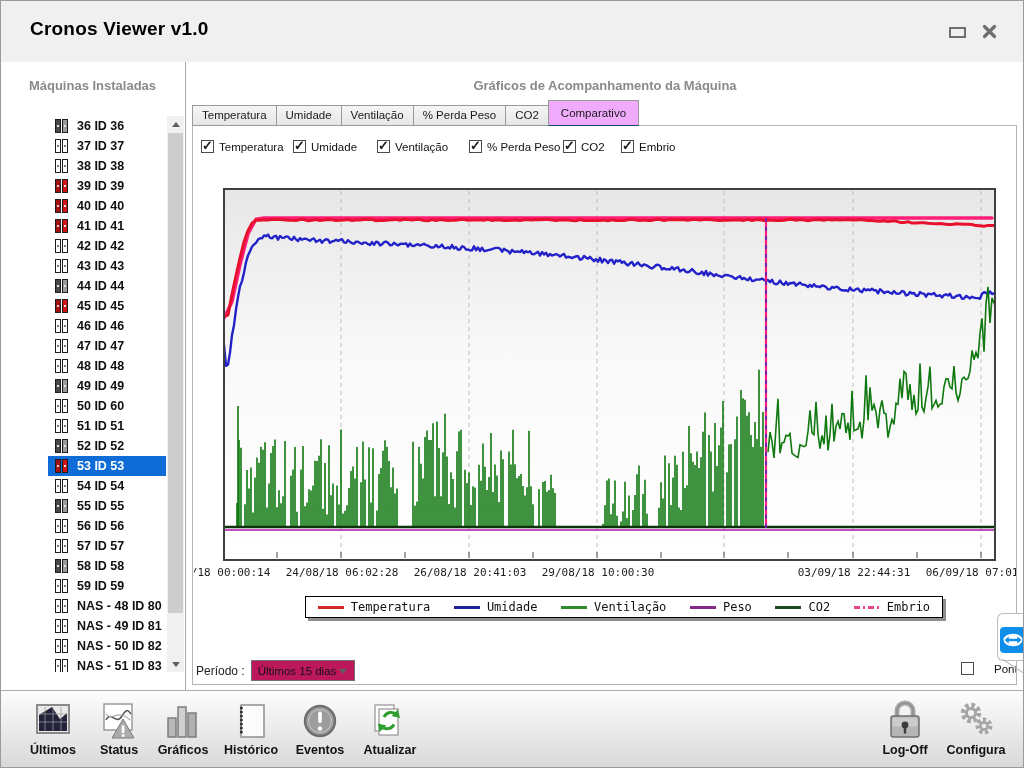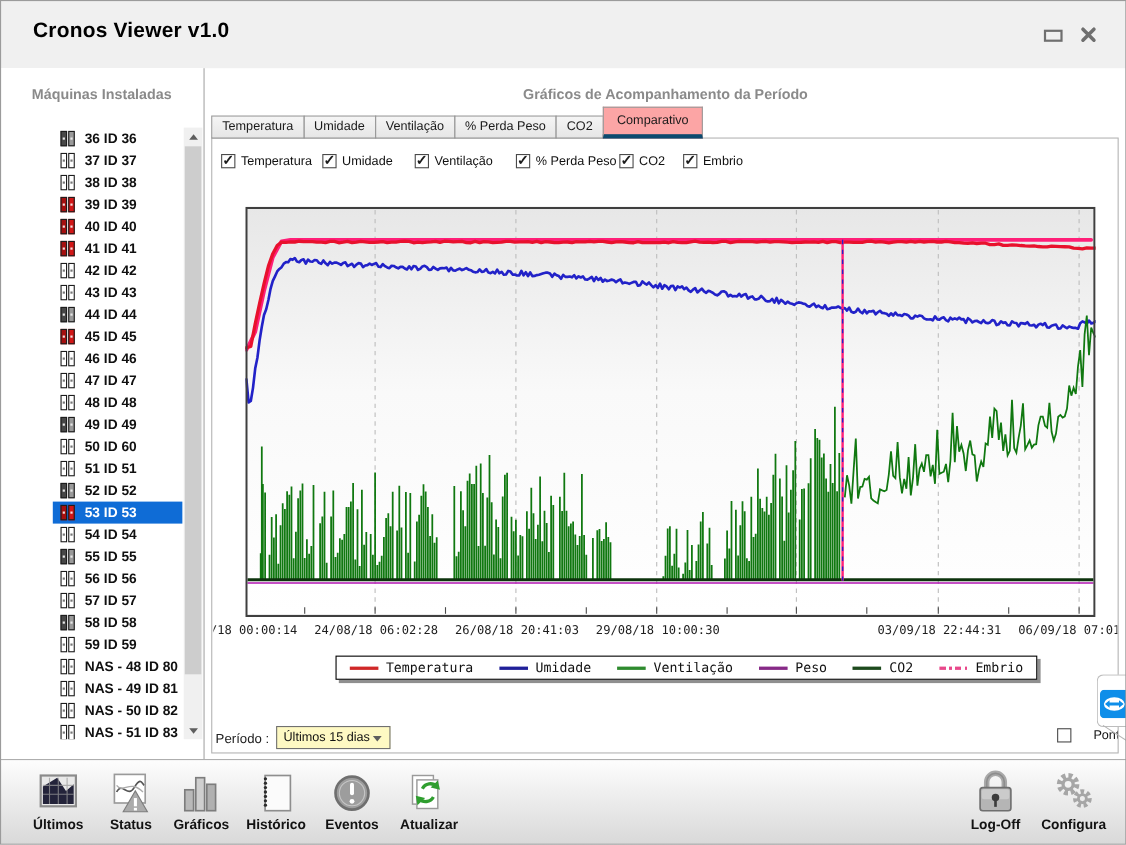--- a/index.html
+++ b/index.html
@@ -31,37 +31,37 @@
   .sb-btn{position:absolute;left:0;width:17px;height:16px;display:flex;align-items:center;justify-content:center;cursor:pointer;}
   .sb-btn.up{top:0;} .sb-btn.down{bottom:0;}
   .tri-up{width:0;height:0;border-left:4px solid transparent;border-right:4px solid transparent;border-bottom:5px solid #5e5e5e;}
   .tri-down{width:0;height:0;border-left:4px solid transparent;border-right:4px solid transparent;border-top:5px solid #5e5e5e;}
   .sb-thumb{position:absolute;left:1px;top:17px;width:15px;height:480px;background:#cdcdcd;cursor:pointer;}
   
   .main-header{position:absolute;left:186px;top:78px;width:838px;text-align:center;color:#8a8a8a;font-weight:bold;font-size:13px;}
   .tabs{position:absolute;left:192px;top:100px;height:26px;display:flex;align-items:flex-end;z-index:3;}
   .tab{height:19px;line-height:19px;padding:0 9px;background:linear-gradient(#f5f5f5,#e6e6e6);
        border:1px solid #9a9a9a;margin-right:-1px;font-size:11.5px;color:#1a1a1a;cursor:pointer;}
-  .tab.active{height:24px;line-height:24px;background:#fca5a5;border-bottom:4px solid #0c4a6e;padding:0 12px;position:relative;z-index:4;}
+  .tab.active{height:24px;line-height:24px;background:#f0abfc;border-bottom:1px solid #0c4a6e;padding:0 12px;position:relative;z-index:4;}
   .panel{position:absolute;left:192px;top:125px;width:825px;height:560px;background:#fff;border:1px solid #b4b4b4;box-sizing:border-box;overflow:hidden;z-index:2;}
   .cb-row{position:absolute;left:0;top:14px;width:820px;height:18px;}
   .cbitem{position:absolute;top:0;display:flex;align-items:center;gap:5px;font-size:11.5px;color:#111;cursor:pointer;}
   .cbox{width:13px;height:13px;border:1px solid #4a4a4a;background:#fff;position:relative;flex:0 0 auto;box-sizing:border-box;}
   .cbox.checked::after{content:"\2713";position:absolute;left:0px;top:-3px;font-size:13px;font-weight:bold;color:#1c1c1c;}
   #chart{position:absolute;left:30px;top:62px;}
   .xlabels{position:absolute;left:1px;top:440px;width:822px;height:16px;overflow:hidden;
            font-family:"DejaVu Sans Mono",monospace;font-size:11px;color:#1d1d1d;}
   .xlab{position:absolute;top:0;transform:translateX(-50%);white-space:nowrap;}
   .legend{position:absolute;left:112px;top:470px;width:636px;height:20px;background:#fff;border:1px solid #000;
           box-shadow:3px 3px 0 #8f8f8f;display:flex;align-items:center;justify-content:space-around;
           font-family:"DejaVu Sans Mono",monospace;font-size:12px;color:#111;}
   .litem{display:flex;align-items:center;gap:7px;}
   .lsample{width:26px;height:3px;}
   .period-row{position:absolute;left:3px;top:534px;display:flex;align-items:center;gap:6px;font-size:12px;color:#222;}
-  .dropdown{width:104px;height:21px;background:#fef9c3;border:1px solid #707070;display:flex;align-items:center;
+  .dropdown{width:104px;height:21px;background:#be185d;border:1px solid #707070;display:flex;align-items:center;
             padding-left:6px;box-sizing:border-box;font-size:11.5px;color:#111;position:relative;cursor:pointer;}
   .dd-arrow{position:absolute;right:7px;top:8px;width:0;height:0;border-left:4px solid transparent;border-right:4px solid transparent;border-top:5px solid #5e5e5e;}
   .pontos{position:absolute;left:768px;top:536px;display:flex;align-items:center;gap:20px;font-size:11.5px;color:#111;cursor:pointer;}
   
   .tv-back{position:absolute;left:997px;top:613px;width:27px;height:46px;background:#fff;border:1px solid #bdbdbd;border-right:none;border-radius:6px 0 0 6px;z-index:5;}
   .tv-icon{position:absolute;left:1000px;top:627px;width:26px;height:26px;z-index:6;cursor:pointer;}
   .tv-diag{position:absolute;left:1003px;top:659px;width:27px;height:1px;background:#b3b3b3;transform:rotate(33deg);transform-origin:left top;z-index:5;}
   
   .toolbar{position:absolute;left:0;top:690px;width:1024px;height:78px;background:linear-gradient(#fdfdfd,#d8d8d8);border-top:1px solid #aeaeae;}
   .tbtn{position:absolute;top:4px;width:66px;height:70px;text-align:center;cursor:pointer;}
@@ -289,21 +289,21 @@
     <div class="sb-btn up">
         <div class="tri-up"></div>
       </div>
     <div class="sb-thumb"></div>
     <div class="sb-btn down">
         <div class="tri-down"></div>
       </div>
   </div>
 </div>
 
-<div class="main-header">Gráficos de Acompanhamento da Período</div>
+<div class="main-header">Gráficos de Acompanhamento da Máquina</div>
 <div class="tabs" id="tabs">
     <div class="tab">Temperatura</div>
     <div class="tab">Umidade</div>
     <div class="tab">Ventilação</div>
     <div class="tab">% Perda Peso</div>
     <div class="tab">CO2</div>
     <div class="tab active">Comparativo</div>
   </div>
 
 <div class="panel">

